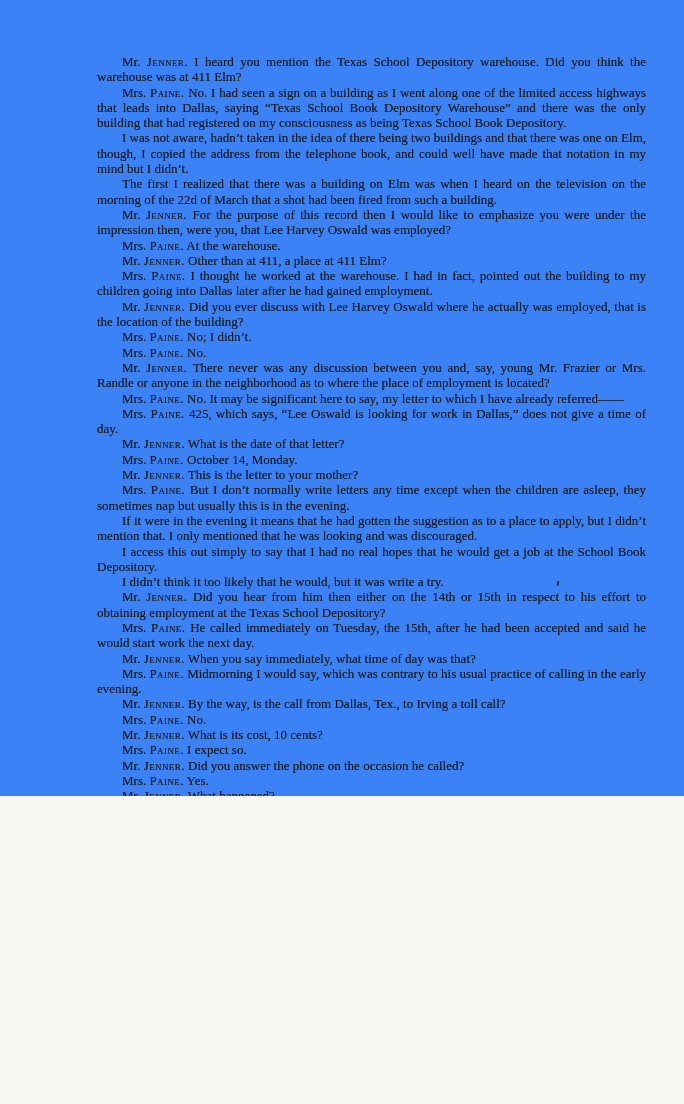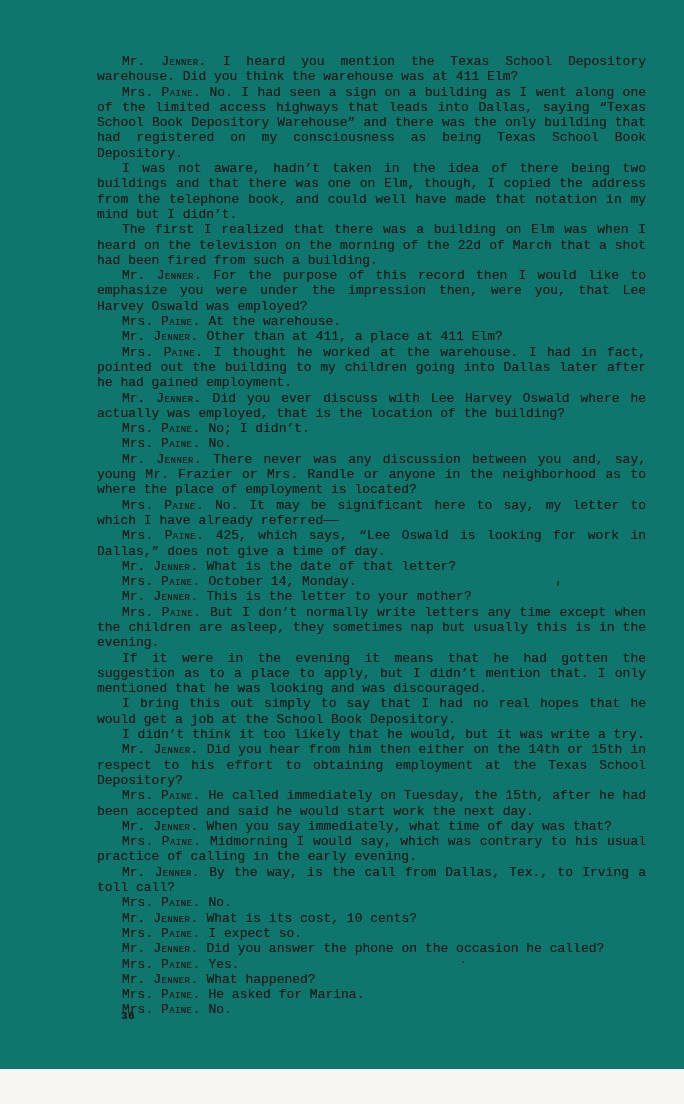--- a/index.html
+++ b/index.html
@@ -3,24 +3,24 @@
 <meta charset="utf-8">
 <style>
   html, body {
     margin: 0;
     padding: 0;
     background: #f7f6f2;
   }
   .scan-page {
     position: relative;
     width: 684px;
-    height: 1069px;
-    background: #0f766e;
+    height: 796px;
+    background: #3b82f6;
     overflow: hidden;
-    font-family: Liberation Mono, monospace;
+    font-family: Liberation Serif, serif;
     color: #1a1a1a;
   }
   .body-text {
     position: absolute;
     left: 97px;
     top: 54px;
     width: 549px;
     font-size: 13px;
     line-height: 15.3px;
     text-align: justify;
@@ -72,21 +72,21 @@
       <p class="para"><span>Mrs. </span><span class="sp-name">Paine.</span> No; I didn’t.</p>
       <p class="para"><span>Mrs. </span><span class="sp-name">Paine.</span> No.</p>
       <p class="para"><span>Mr. </span><span class="sp-name">Jenner.</span> There never was any discussion between you and, say, young Mr. Frazier or Mrs. Randle or anyone in the neighborhood as to where the place of employment is located?</p>
       <p class="para"><span>Mrs. </span><span class="sp-name">Paine.</span> No. It may be significant here to say, my letter to which I have already referred——</p>
       <p class="para"><span>Mrs. </span><span class="sp-name">Paine.</span> 425, which says, “Lee Oswald is looking for work in Dallas,” does not give a time of day.</p>
       <p class="para"><span>Mr. </span><span class="sp-name">Jenner.</span> What is the date of that letter?</p>
       <p class="para"><span>Mrs. </span><span class="sp-name">Paine.</span> October 14, Monday.</p>
       <p class="para"><span>Mr. </span><span class="sp-name">Jenner.</span> This is the letter to your mother?</p>
       <p class="para"><span>Mrs. </span><span class="sp-name">Paine.</span> But I don’t normally write letters any time except when the children are asleep, they sometimes nap but usually this is in the evening.</p>
       <p class="para">If it were in the evening it means that he had gotten the suggestion as to a place to apply, but I didn’t mention that. I only mentioned that he was looking and was discouraged.</p>
-      <p class="para">I bring this out simply to say that I had no real hopes that he would get a job at the School Book Depository.</p>
+      <p class="para">I access this out simply to say that I had no real hopes that he would get a job at the School Book Depository.</p>
       <p class="para">I didn’t think it too likely that he would, but it was write a try.</p>
       <p class="para"><span>Mr. </span><span class="sp-name">Jenner.</span> Did you hear from him then either on the 14th or 15th in respect to his effort to obtaining employment at the Texas School Depository?</p>
       <p class="para"><span>Mrs. </span><span class="sp-name">Paine.</span> He called immediately on Tuesday, the 15th, after he had been accepted and said he would start work the next day.</p>
       <p class="para"><span>Mr. </span><span class="sp-name">Jenner.</span> When you say immediately, what time of day was that?</p>
       <p class="para"><span>Mrs. </span><span class="sp-name">Paine.</span> Midmorning I would say, which was contrary to his usual practice of calling in the early evening.</p>
       <p class="para"><span>Mr. </span><span class="sp-name">Jenner.</span> By the way, is the call from Dallas, Tex., to Irving a toll call?</p>
       <p class="para"><span>Mrs. </span><span class="sp-name">Paine.</span> No.</p>
       <p class="para"><span>Mr. </span><span class="sp-name">Jenner.</span> What is its cost, 10 cents?</p>
       <p class="para"><span>Mrs. </span><span class="sp-name">Paine.</span> I expect so.</p>
       <p class="para"><span>Mr. </span><span class="sp-name">Jenner.</span> Did you answer the phone on the occasion he called?</p>

